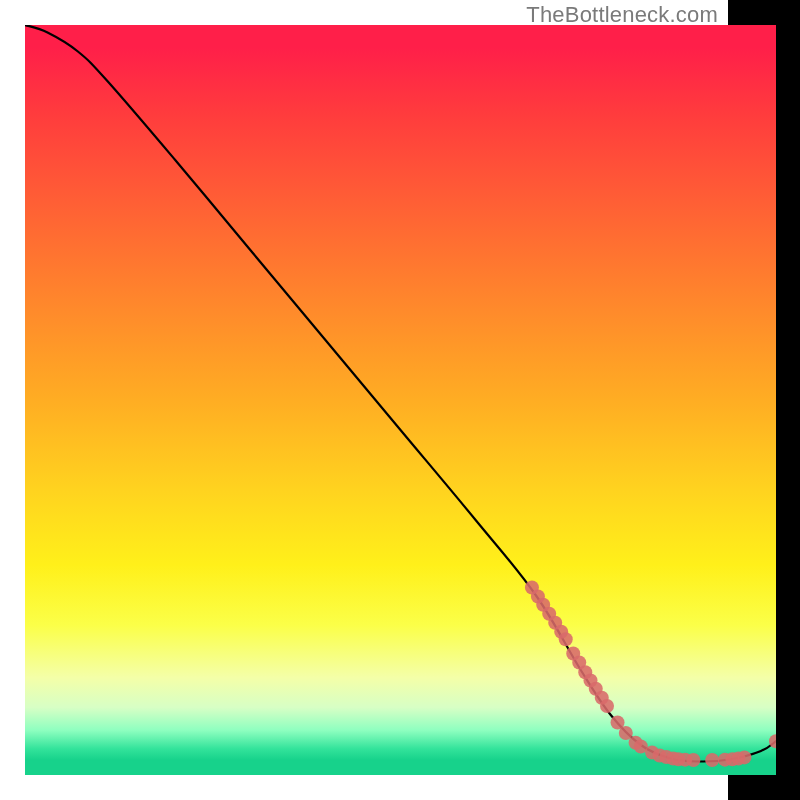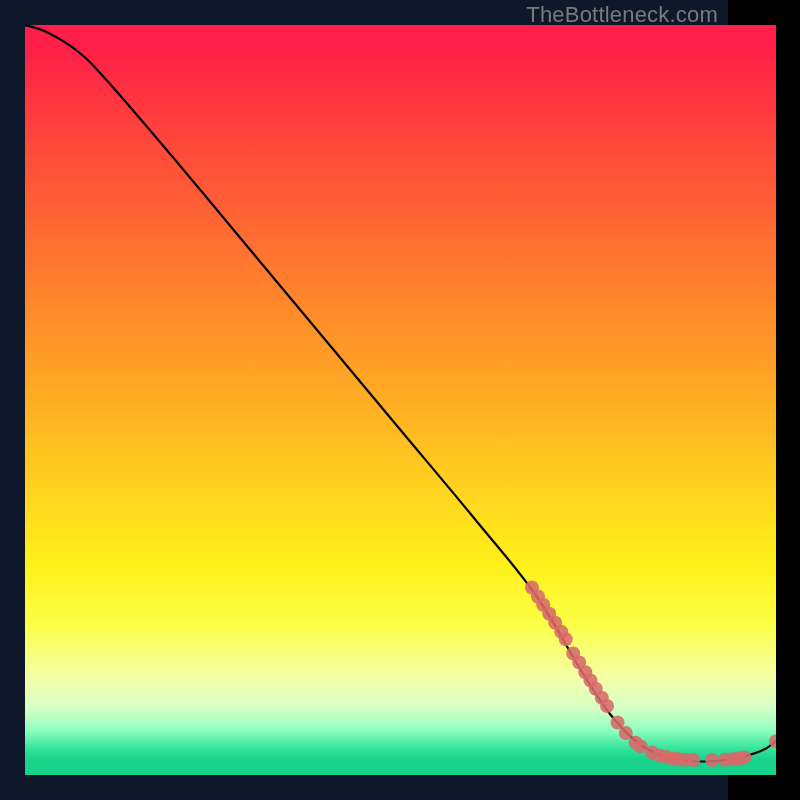--- a/index.html
+++ b/index.html
@@ -8,21 +8,21 @@
     width: 800px;
     height: 800px;
     background: #000;
     overflow: hidden;
     font-family: Arial, Helvetica, sans-serif;
   }
   .stage {
     position: relative;
     width: 728px;
     height: 800px;
-    background: #0f172a;
+    background: #ffffff;
   }
   .watermark {
     position: absolute;
     top: 2px;
     right: 10px;
     color: #7a7a7a;
     font-size: 22px;
     font-weight: 500;
     letter-spacing: 0.2px;
     z-index: 20;

